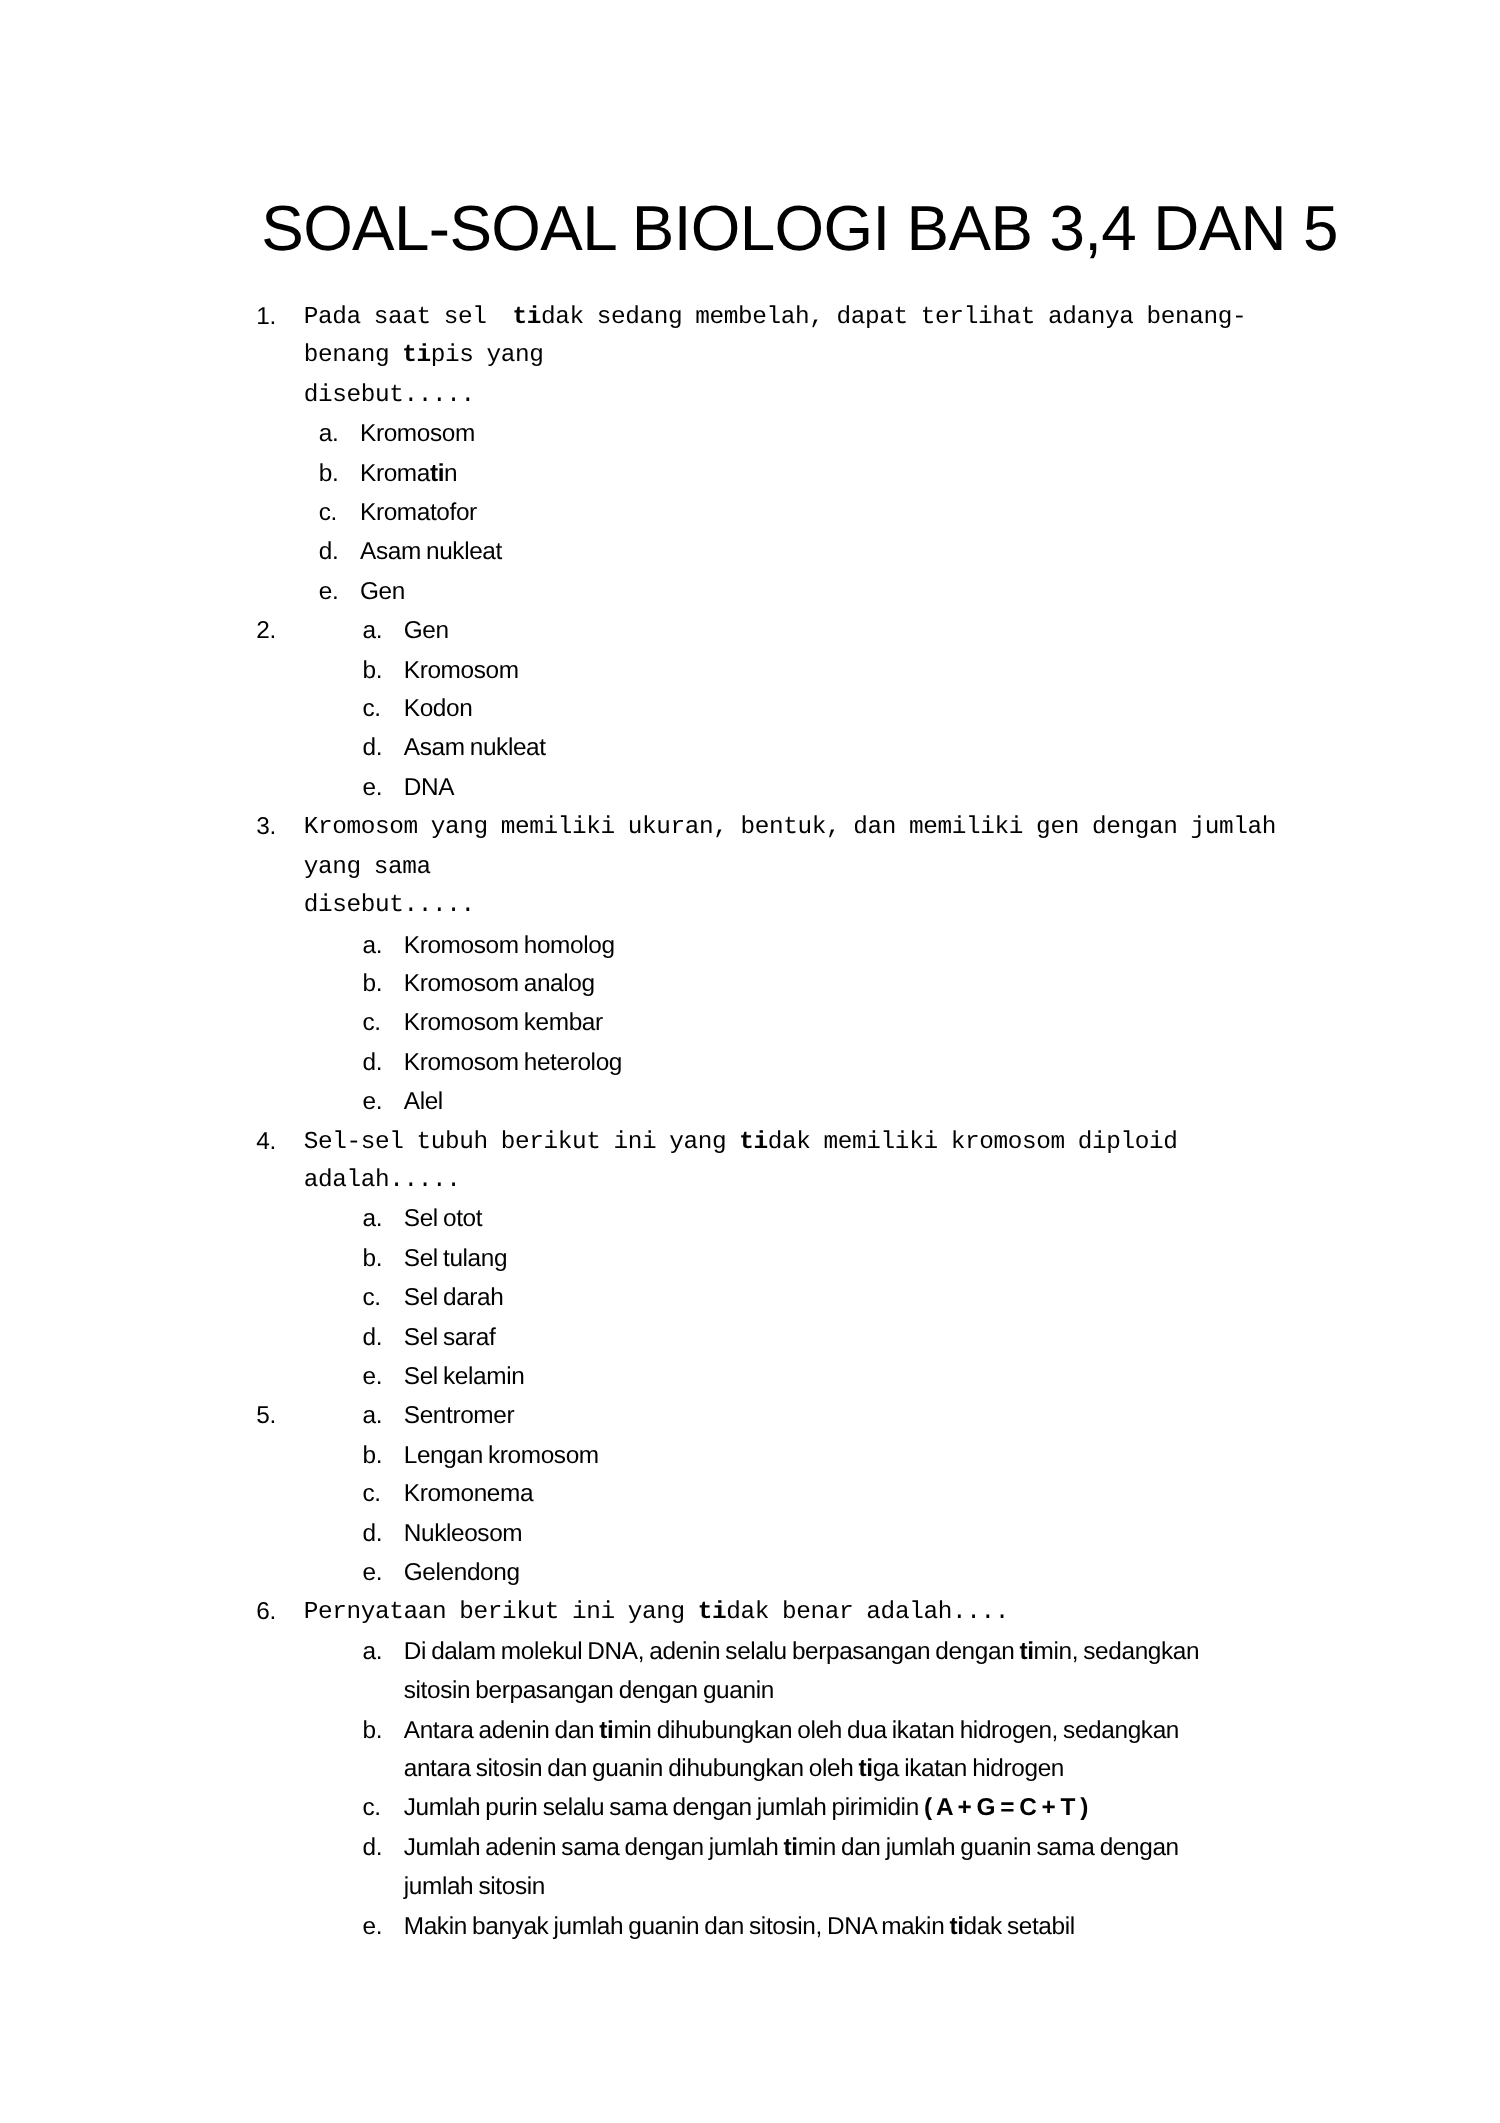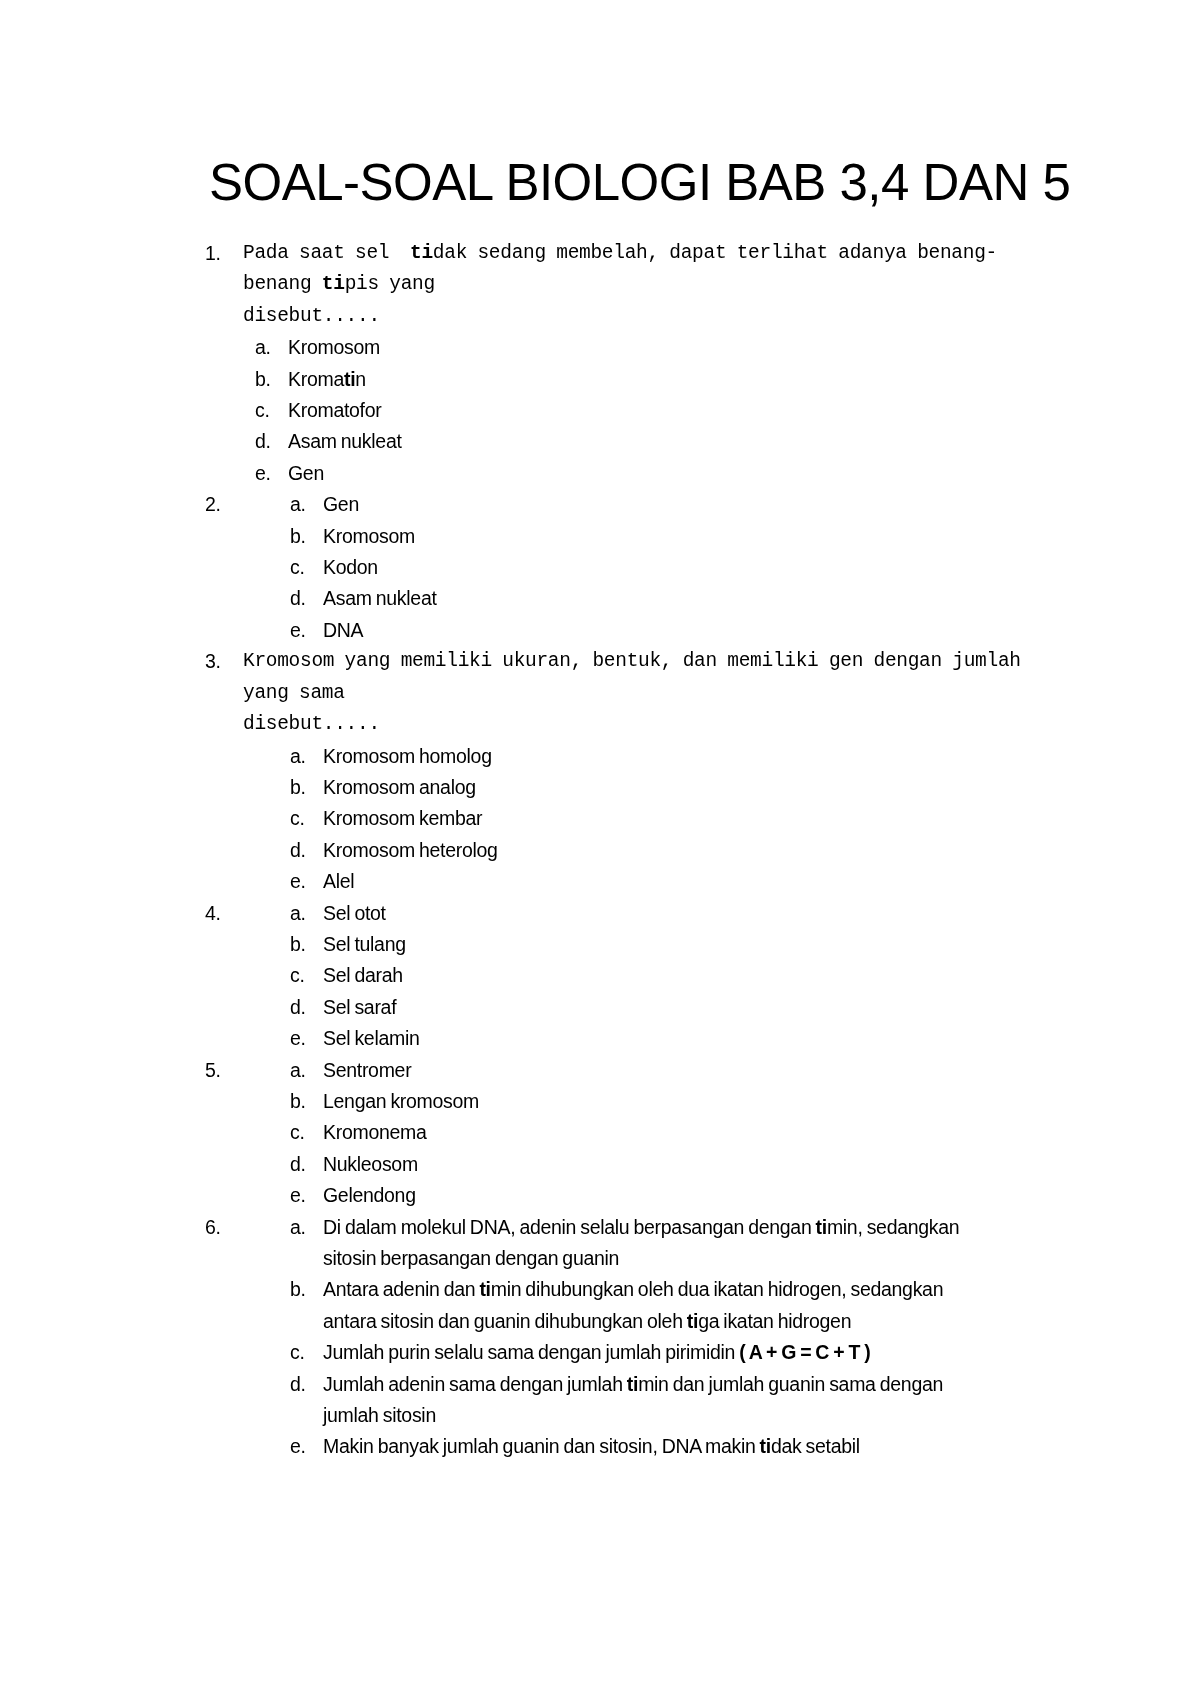--- a/index.html
+++ b/index.html
@@ -130,20 +130,21 @@
             <div class="opt indent-b">
               <span class="opt-letter">e.</span>
               <div class="opt-text">Alel</div>
             </div>
           </div>
         </div>
       </div>
       <div class="q">
         <span class="q-num">4.</span>
         <div class="q-body">
+          <div class="q-text">Sel-sel tubuh berikut ini yang <span class="b">ti</span>dak memiliki kromosom diploid adalah.....</div>
           <div>
             <div class="opt indent-b">
               <span class="opt-letter">a.</span>
               <div class="opt-text">Sel otot</div>
             </div>
             <div class="opt indent-b">
               <span class="opt-letter">b.</span>
               <div class="opt-text">Sel tulang</div>
             </div>
             <div class="opt indent-b">
@@ -184,20 +185,21 @@
             <div class="opt indent-b">
               <span class="opt-letter">e.</span>
               <div class="opt-text">Gelendong</div>
             </div>
           </div>
         </div>
       </div>
       <div class="q">
         <span class="q-num">6.</span>
         <div class="q-body">
+          <div class="q-text">Pernyataan berikut ini yang <span class="b">ti</span>dak benar adalah....</div>
           <div>
             <div class="opt indent-b">
               <span class="opt-letter">a.</span>
               <div class="opt-text">Di dalam molekul DNA, adenin selalu berpasangan dengan <span class="b">ti</span>min, sedangkan
 sitosin berpasangan dengan guanin</div>
             </div>
             <div class="opt indent-b">
               <span class="opt-letter">b.</span>
               <div class="opt-text">Antara adenin dan <span class="b">ti</span>min dihubungkan oleh dua ikatan hidrogen, sedangkan
 antara sitosin dan guanin dihubungkan oleh <span class="b">ti</span>ga ikatan hidrogen</div>

